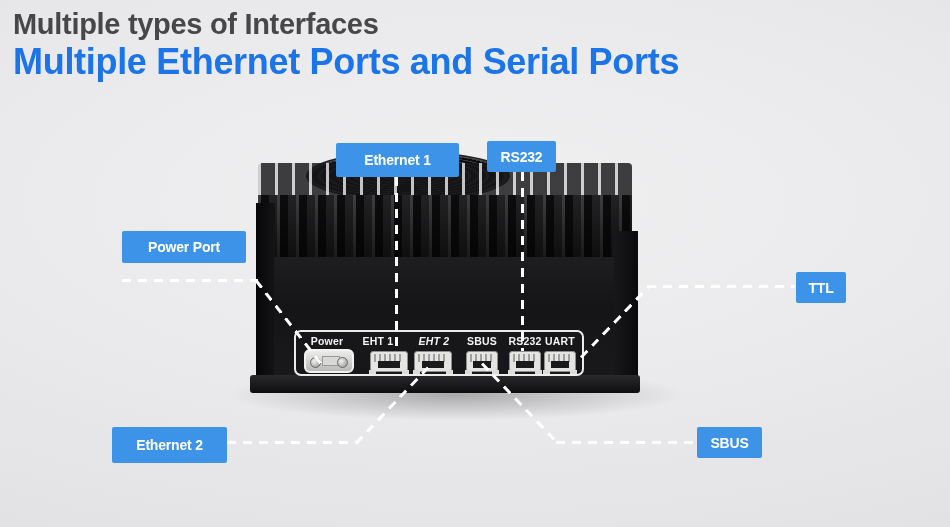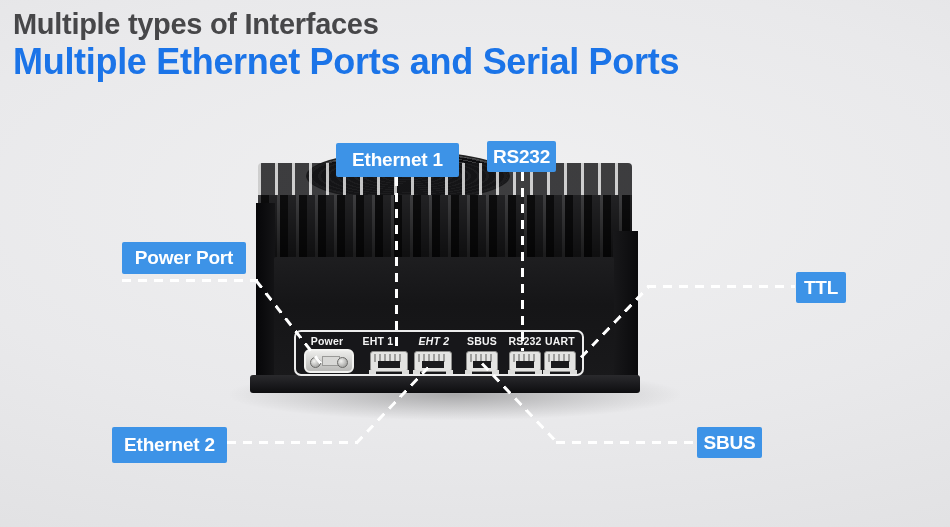--- a/index.html
+++ b/index.html
@@ -62,21 +62,21 @@
   .dash-h{position:absolute; height:3px;
     background:repeating-linear-gradient(90deg, var(--line) 0 9px, rgba(255,255,255,0) 9px 16px); z-index:5;}
   .dash-v{position:absolute; width:3px;
     background:repeating-linear-gradient(180deg, var(--line) 0 9px, rgba(255,255,255,0) 9px 16px); z-index:5;}
   .dash-d{position:absolute; height:3px; transform-origin:0 50%;
     background:repeating-linear-gradient(90deg, var(--line) 0 9px, rgba(255,255,255,0) 9px 16px); z-index:5;}
 
   
   .badge{position:absolute; background:var(--badge); color:var(--badgeText);
     display:flex; align-items:center; justify-content:center;
-    font-weight:bold; font-size:19px; border-radius:2px; z-index:6; letter-spacing:-0.2px;}
+    font-weight:bold; font-size:14px; border-radius:2px; z-index:6; letter-spacing:-0.2px;}
 </style>
 </head>
 <body>
 
 <div class="stage">
 
   <div class="title">Multiple types of Interfaces</div>
   <div class="subtitle">Multiple Ethernet Ports and Serial Ports</div>
 
   <div class="ground-shadow"></div>
@@ -148,18 +148,18 @@
   <div class="dash-d" style="left:256px;top:279px;width:108px;transform:rotate(52deg);"></div>
   <div class="dash-h" style="left:227px;top:441px;width:131px;"></div>
   <div class="dash-d" style="left:356px;top:442px;width:109px;transform:rotate(-46.5deg);"></div>
   <div class="dash-d" style="left:482px;top:362px;width:110px;transform:rotate(46.5deg);"></div>
   <div class="dash-h" style="left:556px;top:441px;width:140px;"></div>
   <div class="dash-d" style="left:581px;top:356px;width:97px;transform:rotate(-46.3deg);"></div>
   <div class="dash-h" style="left:647px;top:285px;width:148px;"></div>
 
   <div class="badge" style="left:336px;top:143px;width:123px;height:34px;">Ethernet 1</div>
   <div class="badge" style="left:487px;top:141px;width:69px;height:31px;">RS232</div>
-  <div class="badge" style="left:122px;top:242px;width:124px;height:32px;">Power Port</div>
+  <div class="badge" style="left:122px;top:231px;width:124px;height:32px;">Power Port</div>
   <div class="badge" style="left:796px;top:272px;width:50px;height:31px;">TTL</div>
   <div class="badge" style="left:112px;top:427px;width:115px;height:36px;">Ethernet 2</div>
   <div class="badge" style="left:697px;top:427px;width:65px;height:31px;">SBUS</div>
 
 </div>
 
 </body></html>

